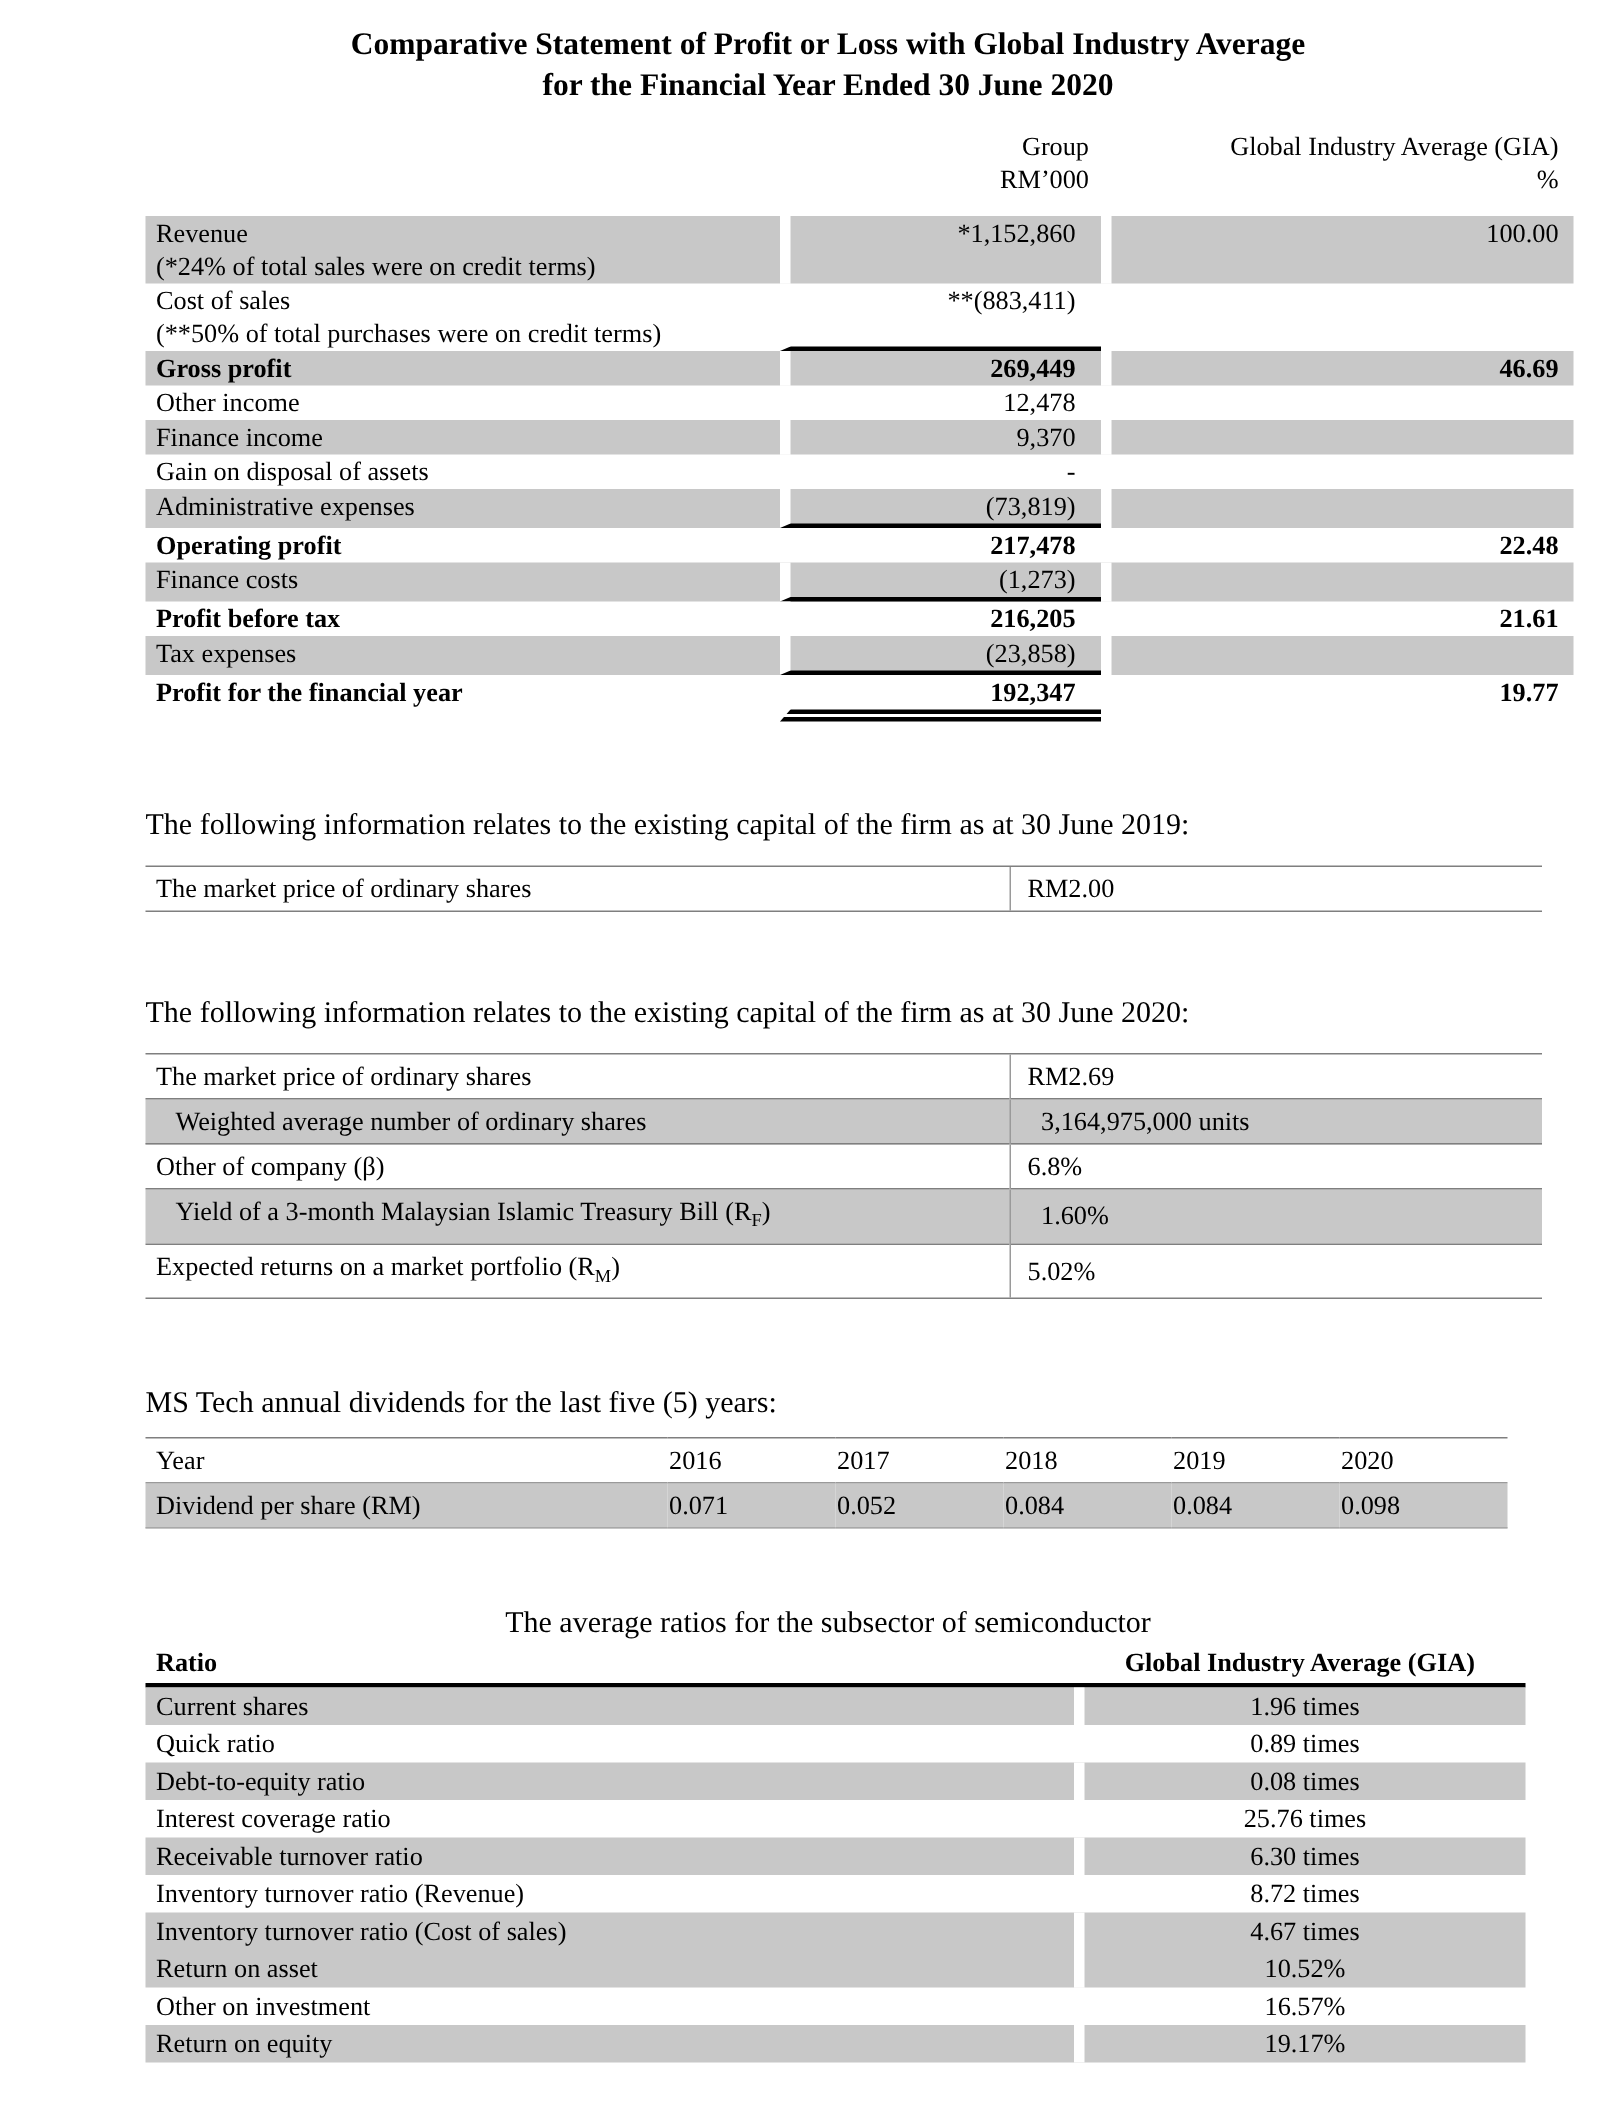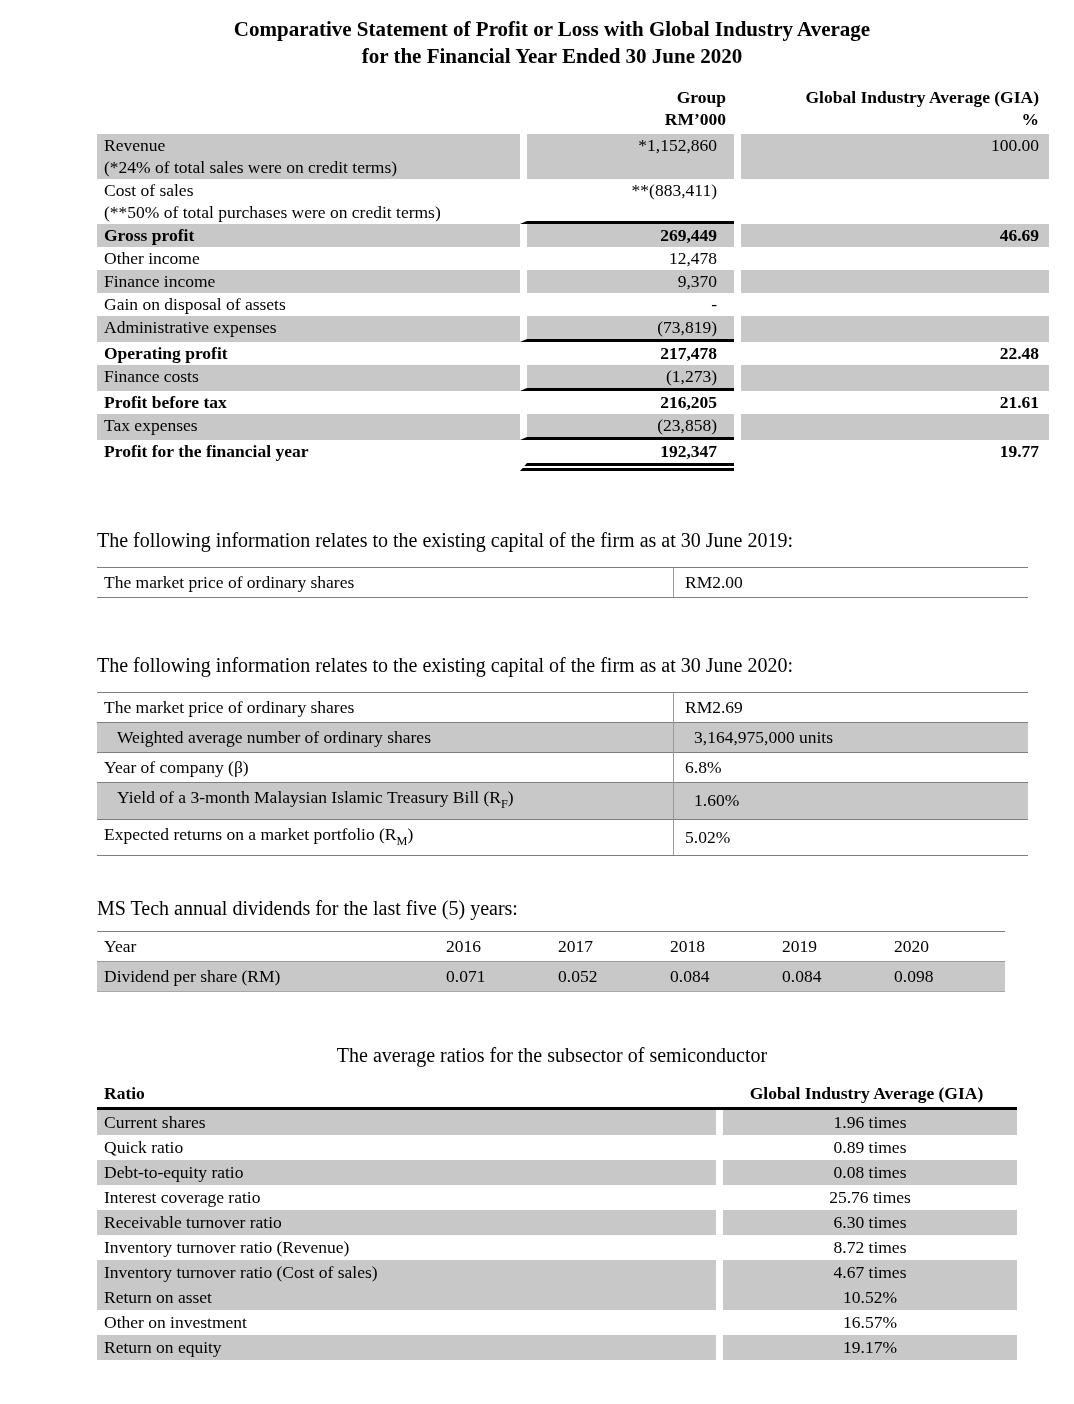--- a/index.html
+++ b/index.html
@@ -12,54 +12,54 @@
 
   .doc-title { text-align:center; font-weight:bold; font-size:21px; line-height:27px; }
 
   
   table { border-collapse:separate; border-spacing:0; table-layout:fixed; }
   .pnl { width:910px; margin-top:16px; font-size:17.5px; }
   .pnl td { vertical-align:top; line-height:22px; padding-top:0; padding-bottom:1px; }
   .pnl .lab { width:415px; padding-left:7px; }
   .pnl .g   { width:198px; text-align:right; padding-right:17px; border-left:7px solid #fff; }
   .pnl .gia { width:297px; text-align:right; padding-right:10px; border-left:7px solid #fff; }
-  .pnl thead td { font-weight:bold; border-left:none; padding-bottom:4px; }
+  .pnl thead td { font-weight:normal; border-left:none; padding-bottom:14px; }
   .pnl thead .g { padding-right:8px; }
   .pnl tr.shade td { background:var(--shade); }
   .pnl tr.bold td { font-weight:bold; }
   .pnl tr.rule-s .g { border-bottom:3px solid #000; }
   .pnl tr.rule-d .g { border-bottom:8px double #000; }
   .pnl .note { line-height:22px; }
 
   
   .section-heading { font-size:20px; line-height:26px; }
   .h-2019 { margin-top:56px; }
   .h-2020 { margin-top:54px; }
-  .h-div  { margin-top:39px; }
+  .h-div  { margin-top:56px; }
   .h-ratio{ margin-top:50px; text-align:center; }
 
   
   .cap { width:910px; margin-top:14px; font-size:17.5px; border-collapse:collapse; }
   .cap td { line-height:27px; border-top:1px solid #7f7f7f; }
   .cap tr:last-child td { border-bottom:1px solid #7f7f7f; }
   .cap .lab { width:568px; padding-left:7px; }
   .cap .val { width:342px; padding-left:11px; border-left:1px solid #9a9a9a; }
   .cap tr.shade td { background:var(--shade);padding-left:20px; }
   sub { font-size:70%; }
 
   
   .divs { width:890px; margin-top:10px; font-size:17.5px; border-collapse:collapse; }
   .divs td { line-height:27px; }
   .divs .lab { width:340px; padding-left:7px; }
   .divs .yr { width:110px; text-align:left; }
   .divs tr.hd td { border-top:1px solid #7f7f7f; border-bottom:1px solid #9a9a9a; }
   .divs tr.data td { background:var(--shade); border-bottom:1px solid #a8a8a8; }
 
   
-  .ratios { width:910px; margin-top:12px; font-size:17.5px; }
+  .ratios { width:910px; font-size:17.5px; }
   .ratios td { line-height:23px; }
   .ratios thead td { font-weight:bold; border-bottom:3px solid #000; line-height:25px; }
   .ratios thead .val { text-align:center; }
   .ratios .lab { width:611px; padding-left:7px; }
   .ratios .val { width:299px; text-align:center; }
   .ratios tbody .val { border-left:7px solid #fff; }
   .ratios tr.shade td { background:var(--shade); }
 </style>
 </head>
 <body>
@@ -170,21 +170,21 @@
     <tbody>
       <tr>
         <td class="lab">The market price of ordinary shares</td>
         <td class="val">RM2.69</td>
       </tr>
       <tr class="shade">
         <td class="lab">Weighted average number of ordinary shares</td>
         <td class="val">3,164,975,000 units</td>
       </tr>
       <tr>
-        <td class="lab">Year of company (β)</td>
+        <td class="lab">Other of company (β)</td>
         <td class="val">6.8%</td>
       </tr>
       <tr class="shade">
         <td class="lab"><span>Yield of a 3-month Malaysian Islamic Treasury Bill (R</span><sub>F</sub><span>)</span></td>
         <td class="val">1.60%</td>
       </tr>
       <tr>
         <td class="lab"><span>Expected returns on a market portfolio (R</span><sub>M</sub><span>)</span></td>
         <td class="val">5.02%</td>
       </tr>

